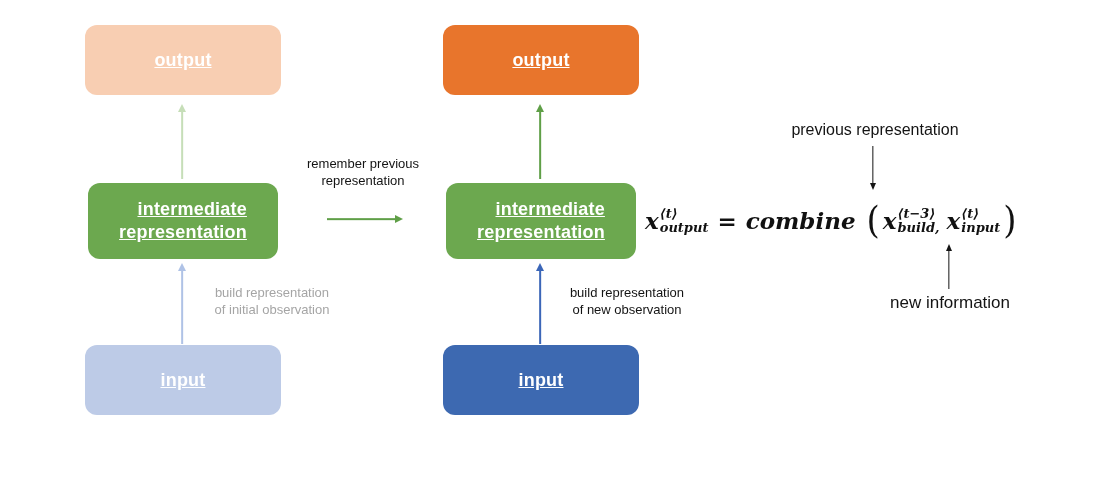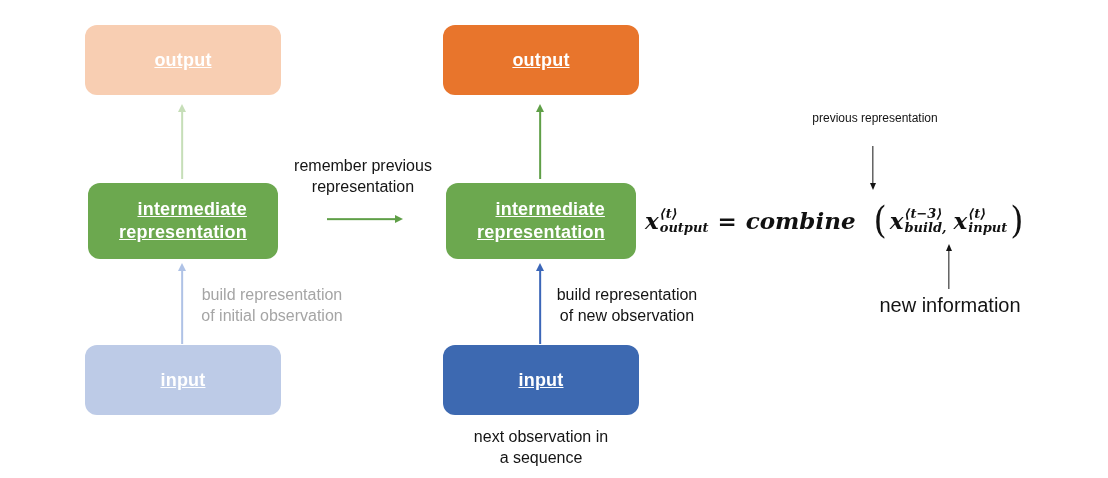--- a/index.html
+++ b/index.html
@@ -53,45 +53,45 @@
 
   #arrow-prev-out{left:176px; top:104px; height:75px; color:var(--green-arrow-faded);}
   #arrow-prev-in{left:176px; top:263px; height:81px; color:var(--blue-arrow-faded);}
   #arrow-cur-out{left:534px; top:104px; height:75px; color:var(--green-arrow);}
   #arrow-cur-in{left:534px; top:263px; height:81px; color:var(--blue-arrow);}
   #arrow-remember{left:327px; top:213px; width:76px; color:var(--green-arrow);}
   #arrow-prev-rep{left:867px; top:146px; height:44px; color:var(--black-text);}
   #arrow-new-info{left:943px; top:244px; height:45px; color:var(--black-text);}
 
   
-  .caption{position:absolute; font-size:16px; line-height:1.32; white-space:pre-line; text-align:center;}
+  .caption{position:absolute; font-size:13px; line-height:1.32; white-space:pre-line; text-align:center;}
   .caption.gray{color:var(--gray-text);}
   .caption.black{color:var(--black-text);}
   #caption-prev-build{left:188px; top:284px; width:168px;}
   #caption-prev-seq{left:85px;  top:426px; width:196px;}
   #caption-cur-build{left:543px; top:284px; width:168px;}
   #caption-cur-seq{left:443px; top:426px; width:196px;}
   #caption-remember{left:281px; top:155px; width:164px;}
-  #label-prev-rep{left:778px; top:111px; width:194px; font-size:12px;}
-  #label-new-info{left:868px; top:292px; width:164px; font-size:20px;}
+  #label-prev-rep{left:778px; top:119px; width:194px; font-size:16px;}
+  #label-new-info{left:868px; top:292px; width:164px; font-size:17px;}
 
   
   .formula{
     position:absolute; left:645px; top:197px; height:46px;
     display:flex; align-items:center; color:#111;
     font-family:"DejaVu Serif",serif; font-style:italic; font-weight:bold; font-size:23px;
     white-space:nowrap;
   }
   .formula .term{display:inline-flex; align-items:center;}
   .formula .scripts{
     display:inline-flex; flex-direction:column; align-items:flex-start;
     font-size:13px; line-height:1.05; margin-left:1px; transform:translateY(1px);
   }
   .formula .op{margin:0 9px; font-style:italic;}
-  .formula .func{margin-right:15px;}
+  .formula .func{margin-right:8px;}
   .formula .paren{
     font-size:34px; font-weight:normal; font-style:normal;
     transform:scaleY(1.08); margin:0 3px; line-height:1;
   }
   .formula .arg2{margin-left:7px;}
 </style>
 </head>
 <body>
 
 <div class="canvas">
@@ -125,22 +125,20 @@
   </div>
   <div class="box" id="box-cur-intermediate">intermediate
 representation</div>
   <div class="arr up" id="arrow-cur-in">
     <span class="shaft"></span>
     <span class="head"></span>
   </div>
   <div class="caption black" id="caption-cur-build">build representation
 of new observation</div>
   <div class="box" id="box-cur-input">input</div>
-  <div class="caption black" id="caption-cur-seq">next observation in
-a sequence</div>
 
   <div class="caption black" id="label-prev-rep">previous representation</div>
   <div class="arr down thin" id="arrow-prev-rep">
     <span class="shaft"></span>
     <span class="head"></span>
   </div>
   <div class="arr up thin" id="arrow-new-info">
     <span class="shaft"></span>
     <span class="head"></span>
   </div>

